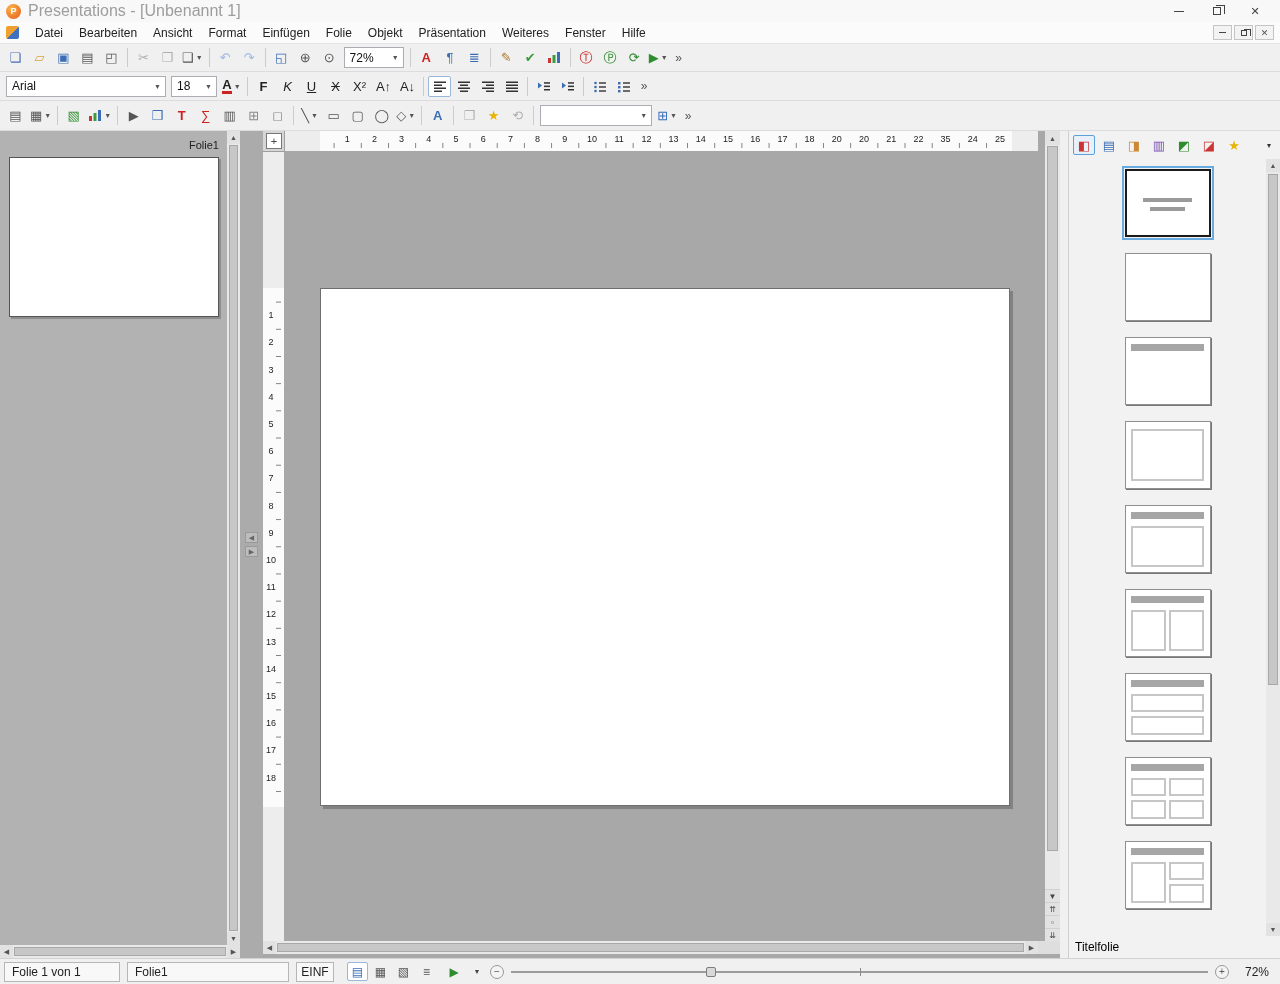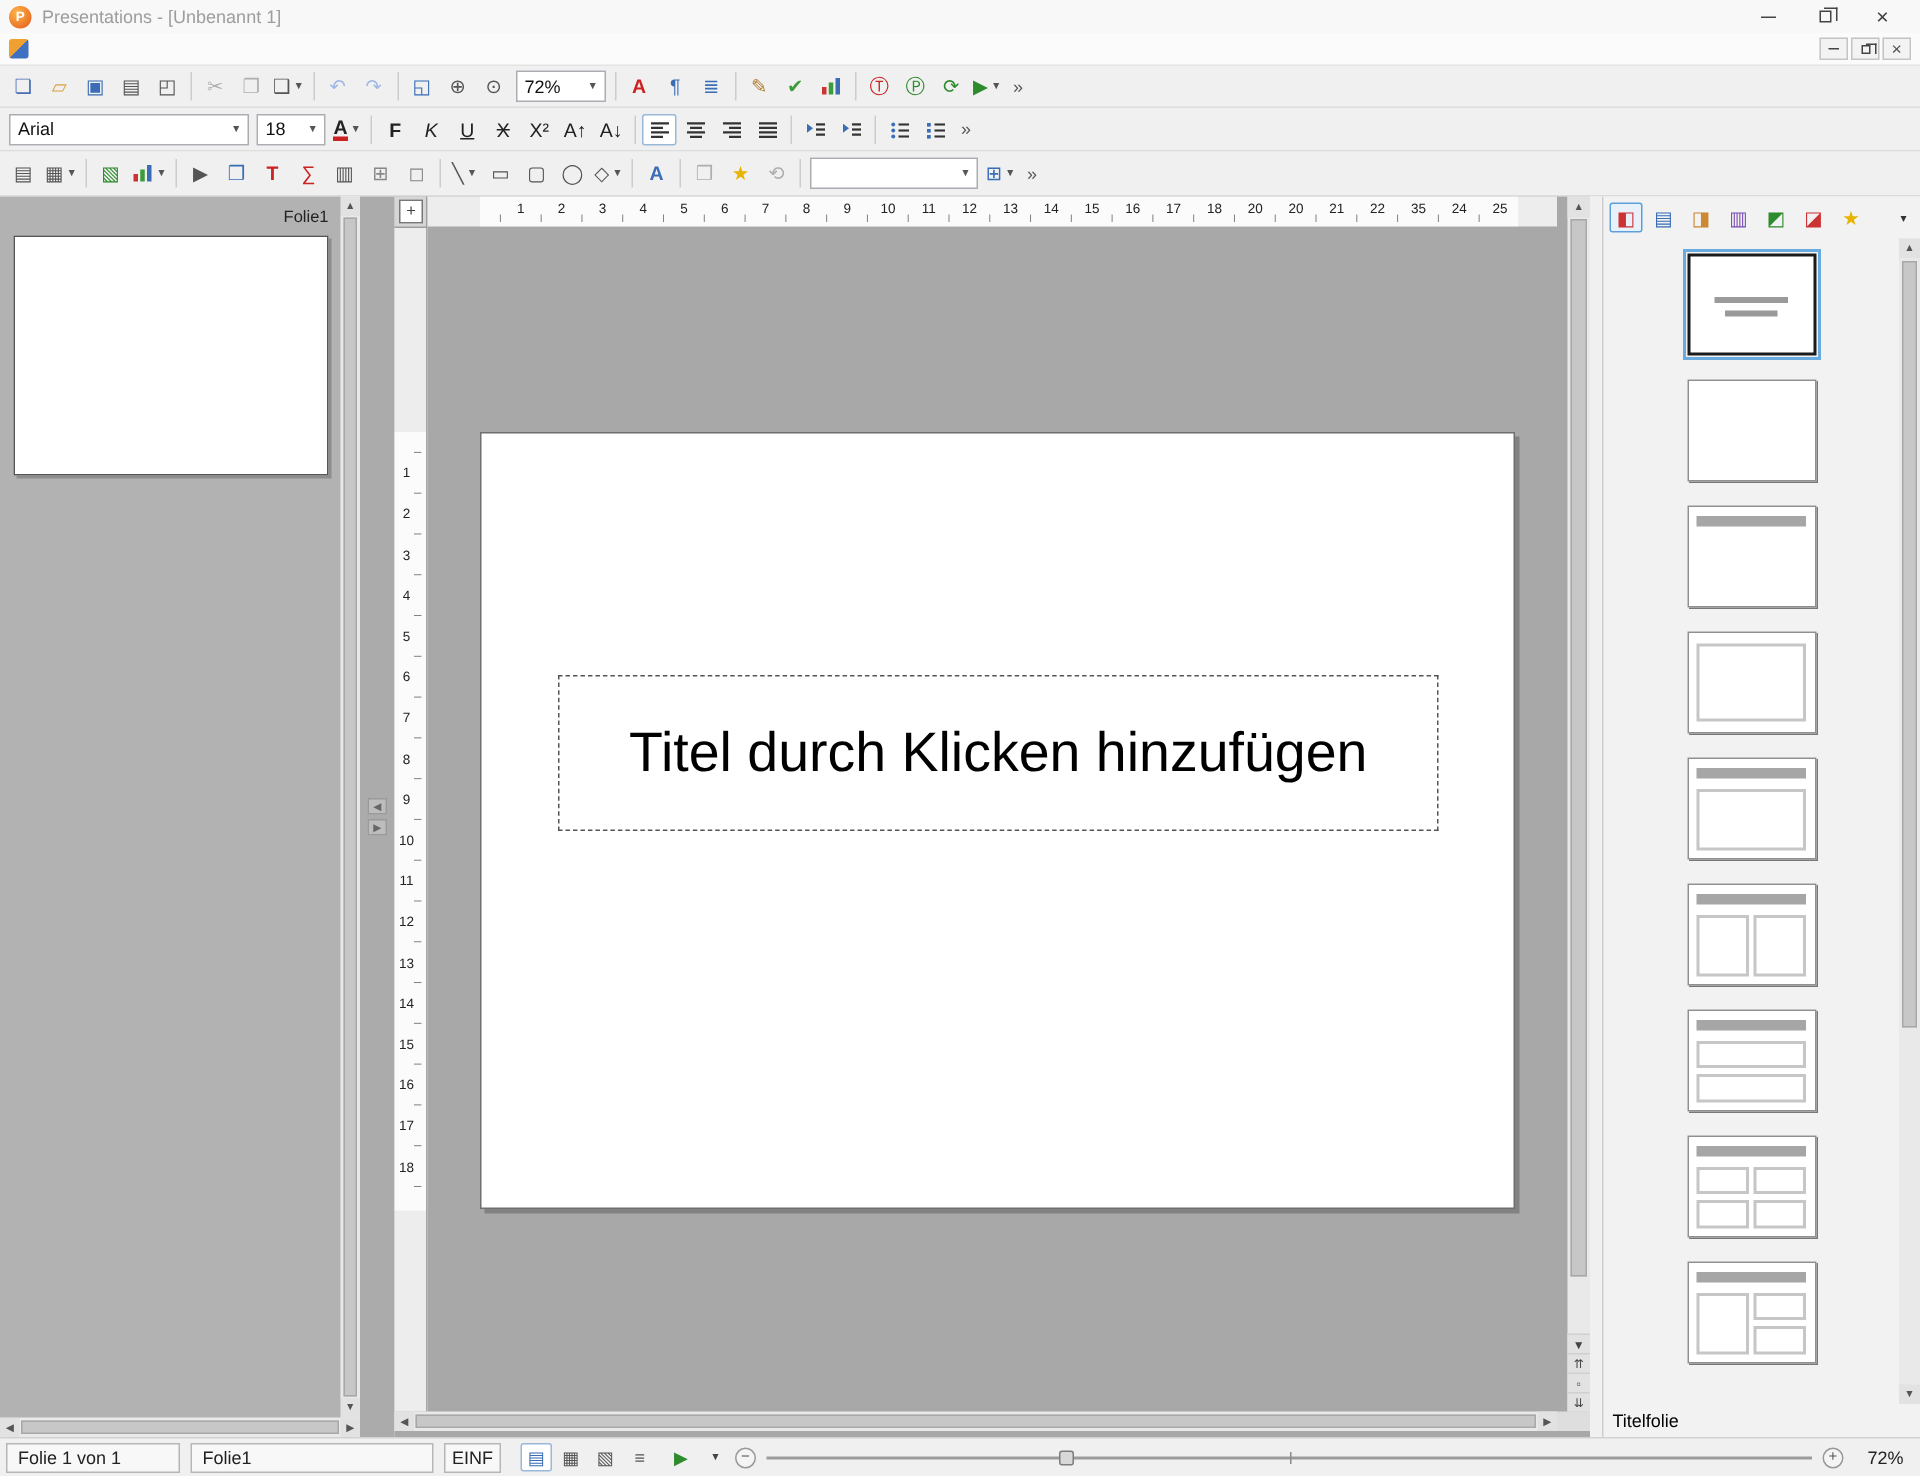--- a/index.html
+++ b/index.html
@@ -6,21 +6,21 @@
   html,body { width:1280px; height:984px; overflow:hidden; }
   body { font-family:"Liberation Sans",sans-serif; font-size:12px; background:#f0f0f0; color:#222;
          -webkit-user-select:none; user-select:none; }
 
   
   .titlebar { height:22px; background:#f8f8f8; display:flex; align-items:center; padding:0 6px; }
   .app-icon { width:15px; height:15px; border-radius:50%;
               background:radial-gradient(circle at 35% 30%, #ffb347, #e2591b);
               display:flex; align-items:center; justify-content:center;
               color:#fff; font-size:9px; font-weight:bold; }
-  .title-text { margin-left:7px; color:#9d9d9d; font-size:12px; }
+  .title-text { margin-left:7px; color:#9d9d9d; font-size:16px; }
   .win-controls { margin-left:auto; display:flex; }
   .wbtn { width:38px; height:20px; display:flex; align-items:center; justify-content:center; color:#444; }
   .min-glyph { width:10px; height:0; border-bottom:1px solid #444; display:inline-block; }
   .restore-glyph { width:8px; height:8px; border:1px solid #444; position:relative; display:inline-block; }
   .restore-glyph::before { content:''; position:absolute; top:-3px; left:2px; width:8px; height:8px;
                            border:1px solid #444; border-bottom:none; border-left:none; }
   .close-glyph { font-size:11px; }
 
   
   .menubar { height:22px; background:#fbfbfb; display:flex; align-items:center; padding:0 6px;
@@ -195,20 +195,33 @@
         <span class="restore-glyph"></span>
       </div>
     <div class="wbtn">
         <span class="close-glyph">✕</span>
       </div>
   </div>
 </div>
 
 <div class="menubar">
   <span class="doc-icon"></span>
+  <div id="menu-items">
+      <span class="menu-item">Datei</span>
+      <span class="menu-item">Bearbeiten</span>
+      <span class="menu-item">Ansicht</span>
+      <span class="menu-item">Format</span>
+      <span class="menu-item">Einfügen</span>
+      <span class="menu-item">Folie</span>
+      <span class="menu-item">Objekt</span>
+      <span class="menu-item">Präsentation</span>
+      <span class="menu-item">Weiteres</span>
+      <span class="menu-item">Fenster</span>
+      <span class="menu-item">Hilfe</span>
+    </div>
   <div class="mdi-controls">
     <div class="mdibtn">
         <span class="min-glyph"></span>
       </div>
     <div class="mdibtn">
         <span class="restore-glyph"></span>
       </div>
     <div class="mdibtn">
         <span class="close-glyph">✕</span>
       </div>
@@ -572,23 +585,20 @@
         <span class="vr-num" style="top: 489.6px;">13</span>
         <span class="vr-num" style="top: 516.8px;">14</span>
         <span class="vr-num" style="top: 544px;">15</span>
         <span class="vr-num" style="top: 571.2px;">16</span>
         <span class="vr-num" style="top: 598.4px;">17</span>
         <span class="vr-num" style="top: 625.6px;">18</span>
       </div>
 
     <div class="viewport">
       <div class="slide">
-        <div class="placeholder ph-title">
-          <span>Titel durch Klicken hinzufügen</span>
-        </div>
       </div>
     </div>
 
     <div class="canvas-vscroll">
       <div class="cvs-arrow">▲</div>
       <div class="cvs-track">
         <div class="cvs-thumb"></div>
       </div>
       <div class="cvs-nav">▼</div>
       <div class="cvs-nav">⇈</div>

